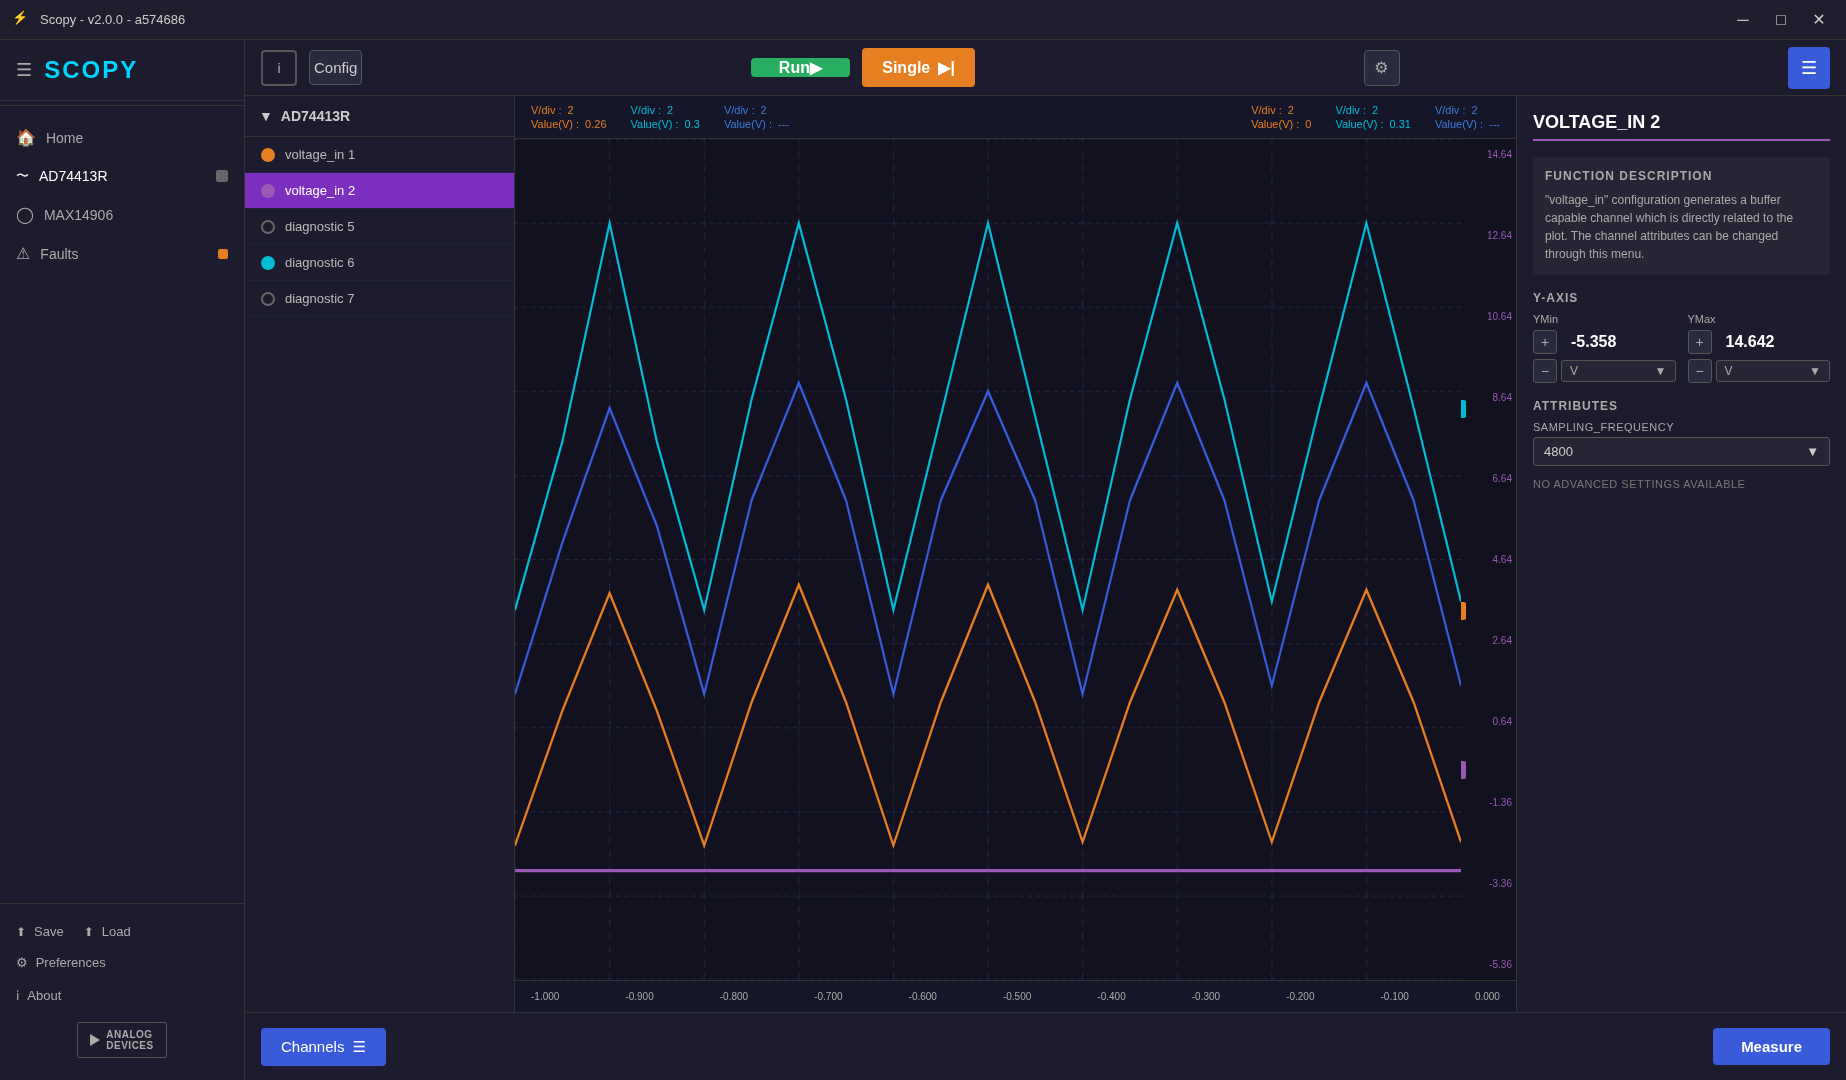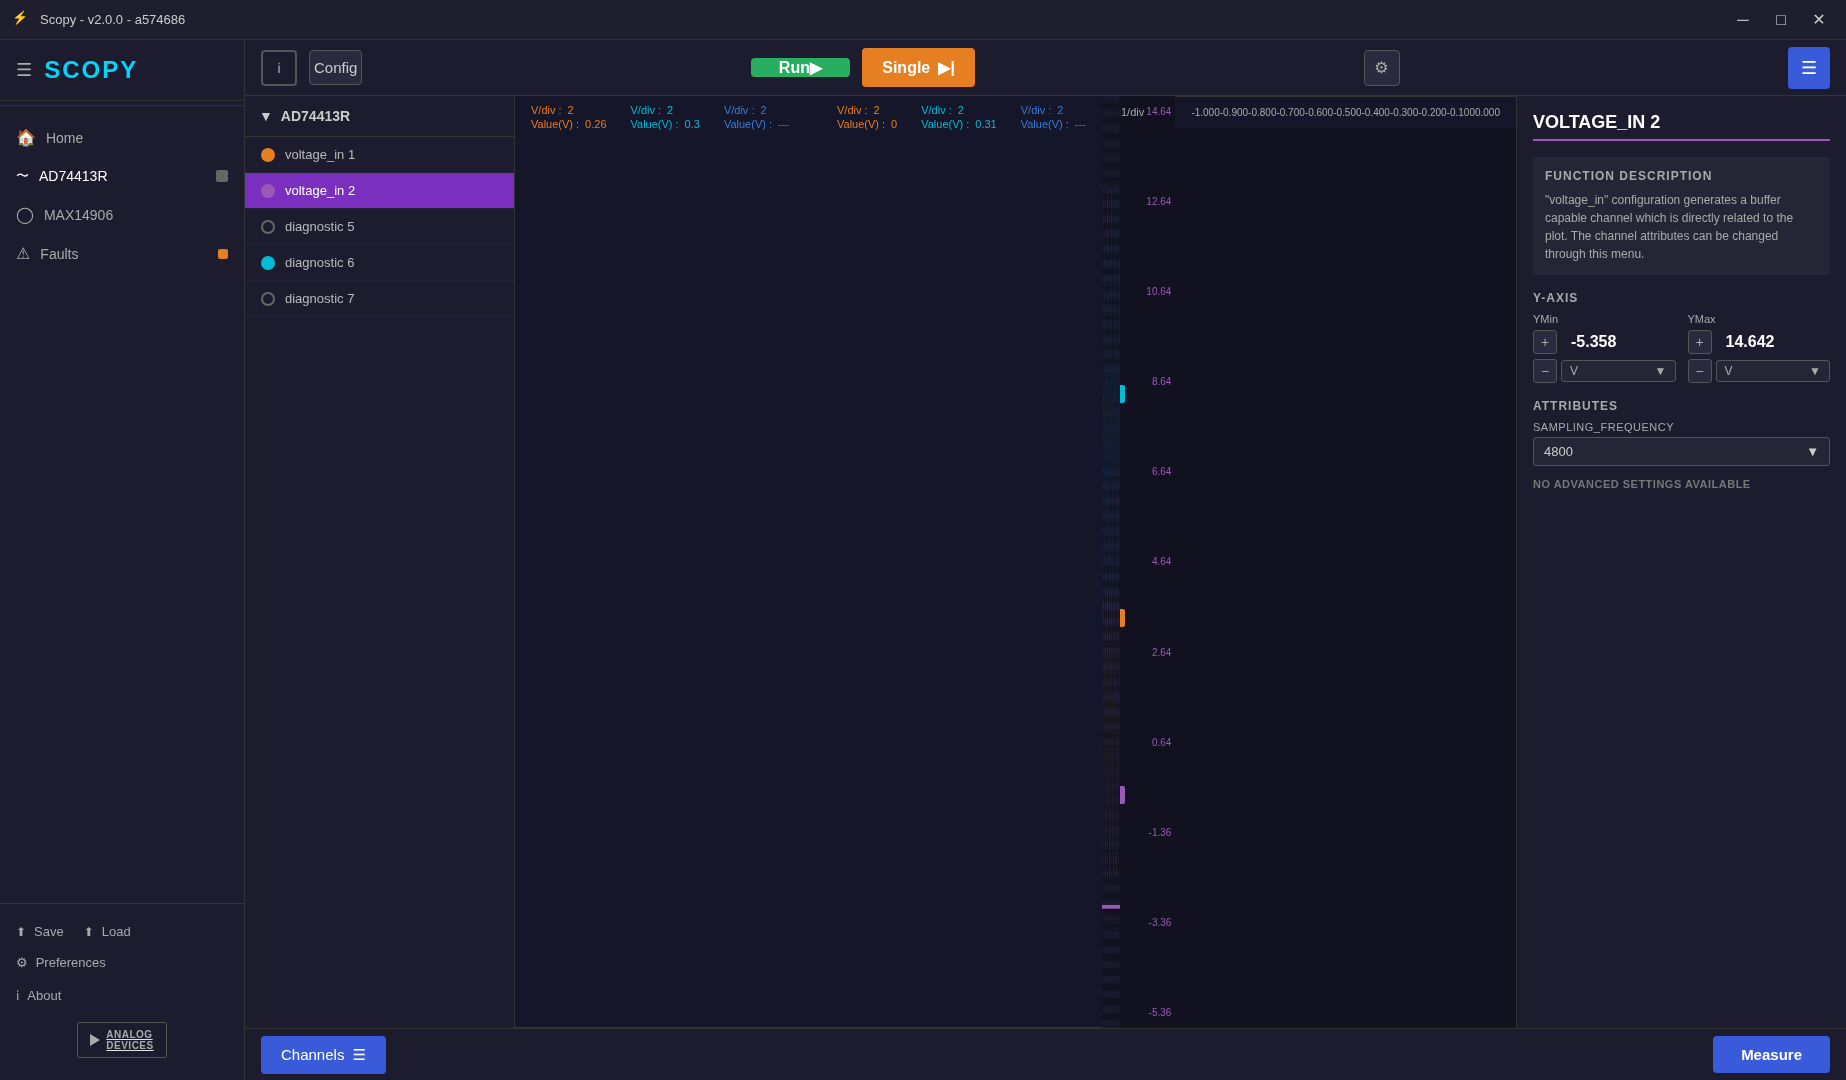--- a/index.html
+++ b/index.html
@@ -24,21 +24,21 @@
     .sidebar-nav { flex: 1; padding: 8px 0; }
     .nav-item { display: flex; align-items: center; gap: 10px; padding: 10px 16px; cursor: pointer; color: #aaa; transition: background 0.2s; }
     .nav-item.active { color: #fff; }
     .nav-item .nav-icon { font-size: 16px; }
     .nav-item .nav-label { font-size: 14px; }
     .nav-item .nav-badge { width: 10px; height: 10px; background: #666; border-radius: 2px; margin-left: auto; }
     .nav-item .nav-badge.orange { background: #e67e22; }
     .sidebar-footer { padding: 12px 0; border-top: 1px solid #333; }
     .footer-item { display: flex; align-items: center; gap: 8px; padding: 8px 16px; cursor: pointer; color: #aaa; font-size: 13px; }
     .analog-logo { display: flex; align-items: center; justify-content: center; padding: 10px; }
-    .analog-logo-box { border: 1px solid #555; padding: 6px 12px; border-radius: 2px; display: flex; align-items: center; gap: 6px; text-decoration: underline; }
+    .analog-logo-box { border: 1px solid #555; padding: 6px 12px; border-radius: 2px; display: flex; align-items: center; gap: 6px; }
     .analog-tri { width: 0; height: 0; border-left: 10px solid #aaa; border-top: 6px solid transparent; border-bottom: 6px solid transparent; }
 
     
     .content { flex: 1; display: flex; flex-direction: column; background: #1a1a2e; }
 
     
     .toolbar { background: #1c1c2e; height: 56px; display: flex; align-items: center; padding: 0 16px; gap: 12px; border-bottom: 1px solid #333; }
     .toolbar-info { width: 36px; height: 36px; border: 2px solid #555; border-radius: 4px; display: flex; align-items: center; justify-content: center; color: #aaa; font-size: 14px; cursor: pointer; }
     .toolbar-config { background: #2a2a3e; border: 1px solid #555; padding: 8px 4px; border-radius: 4px; cursor: pointer; color: #ccc; font-size: 15px; font-weight: 500; }
     .toolbar-spacer { flex: 1; }
@@ -55,21 +55,21 @@
     .device-header { display: flex; align-items: center; gap: 8px; padding: 12px 14px; border-bottom: 1px solid #333; cursor: pointer; color: #ccc; font-size: 14px; font-weight: bold; }
     .channel-item { display: flex; align-items: center; gap: 10px; padding: 10px 16px; cursor: pointer; color: #bbb; font-size: 13px; border-bottom: 1px solid #22223a; }
     .channel-item.active { background: #7b2fbe; color: white; }
     .channel-item .ch-dot { width: 14px; height: 14px; border-radius: 50%; border: 2px solid #888; flex-shrink: 0; }
     .channel-item .ch-dot.orange { background: #e67e22; border-color: #e67e22; }
     .channel-item .ch-dot.purple { background: #9b59b6; border-color: #9b59b6; }
     .channel-item .ch-dot.cyan { background: #00bcd4; border-color: #00bcd4; }
     .channel-item .ch-dot.empty { background: none; border-color: #666; }
 
     
-    .plot-area { flex: 1; display: flex; flex-direction: row; position: relative; background: #111120; }
+    .plot-area { flex: 1; display: flex; flex-direction: column; position: relative; background: #111120; }
     .plot-stats { display: flex; gap: 24px; padding: 8px 16px; background: #16162a; border-bottom: 1px solid #333; flex-wrap: wrap; }
     .stat-group { display: flex; flex-direction: column; gap: 2px; }
     .stat-row { display: flex; gap: 6px; font-size: 11px; }
     .stat-label { color: #e67e22; }
     .stat-value { color: #e67e22; }
     .stat-label2 { color: #00bcd4; }
     .stat-value2 { color: #00bcd4; }
     .stat-label3 { color: #3a7bd5; }
     .stat-value3 { color: #3a7bd5; }
     .plot-canvas { flex: 1; position: relative; overflow: hidden; }
@@ -91,24 +91,24 @@
     .y-label { font-size: 11px; color: #aaa; margin-bottom: 4px; }
     .y-value-row { display: flex; align-items: center; gap: 6px; }
     .y-btn { background: #2a2a3e; border: 1px solid #555; color: #aaa; width: 24px; height: 24px; border-radius: 3px; cursor: pointer; display: flex; align-items: center; justify-content: center; font-size: 14px; }
     .y-value { font-size: 16px; color: #fff; font-weight: bold; padding: 4px 8px; min-width: 60px; text-align: center; }
     .y-unit-row { display: flex; align-items: center; gap: 4px; margin-top: 4px; }
     .y-unit-select { background: #252535; border: 1px solid #555; color: #aaa; padding: 3px 8px; border-radius: 3px; font-size: 12px; appearance: none; cursor: pointer; flex: 1; display: flex; justify-content: space-between; align-items: center; }
     .attrs-section { margin-top: 16px; }
     .attr-row { margin-bottom: 12px; }
     .attr-label { font-size: 11px; color: #aaa; text-transform: uppercase; margin-bottom: 4px; letter-spacing: 0.5px; }
     .attr-select { background: #252535; border: 1px solid #555; color: #ccc; padding: 6px 10px; border-radius: 3px; font-size: 13px; width: 100%; display: flex; justify-content: space-between; align-items: center; cursor: pointer; }
-    .no-settings { font-size: 11px; color: #777; margin-top: 8px; text-transform: uppercase; letter-spacing: 0.5px; font-weight: bold; }
-
-    
-    .bottom-bar { height: 52px; background: #1c1c2e; border-top: 1px solid #333; display: flex; align-items: center; padding: 0 16px; gap: 12px; }
+    .no-settings { font-size: 11px; color: #777; margin-top: 8px; text-transform: uppercase; letter-spacing: 0.5px; }
+
+    
+    .bottom-bar { height: 68px; background: #1c1c2e; border-top: 1px solid #333; display: flex; align-items: center; padding: 0 16px; gap: 12px; }
     .btn-channels { background: #3a5bd9; border: none; border-radius: 4px; padding: 10px 20px; color: white; font-size: 15px; cursor: pointer; display: flex; align-items: center; gap: 8px; }
     .bottom-spacer { flex: 1; }
     .btn-measure { background: #3a5bd9; border: none; border-radius: 4px; padding: 10px 28px; color: white; font-size: 15px; font-weight: bold; cursor: pointer; }
 
     
     svg.osc { width: 100%; height: 100%; }
   </style>
 </head>
 <body>
 

